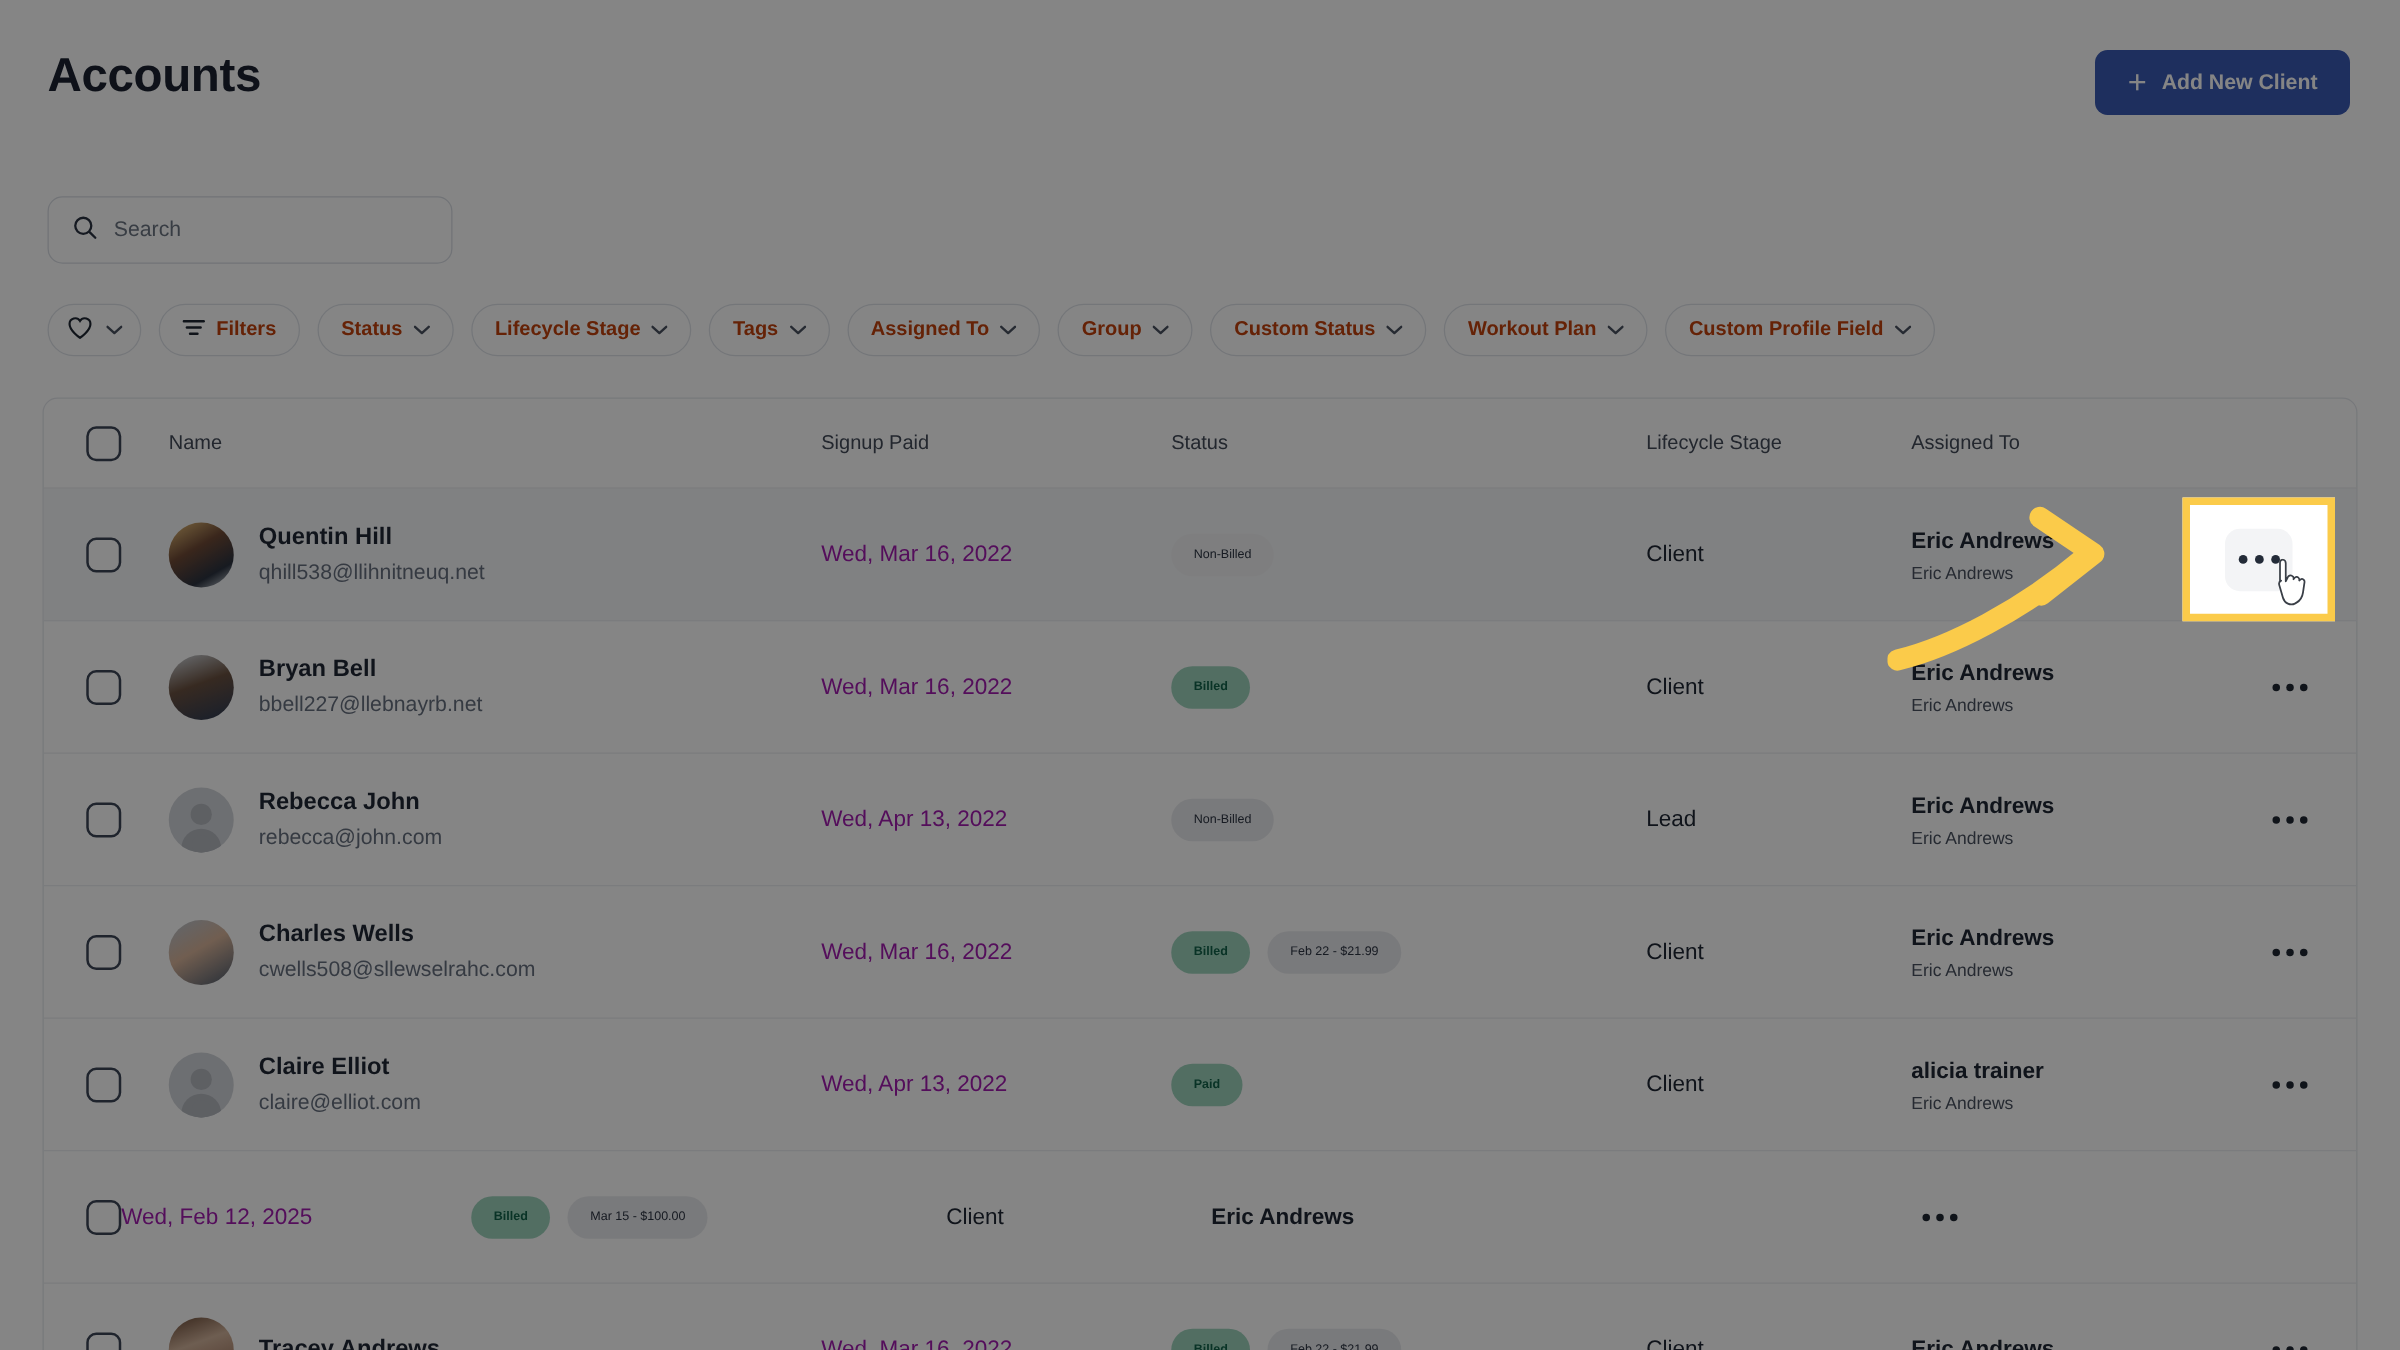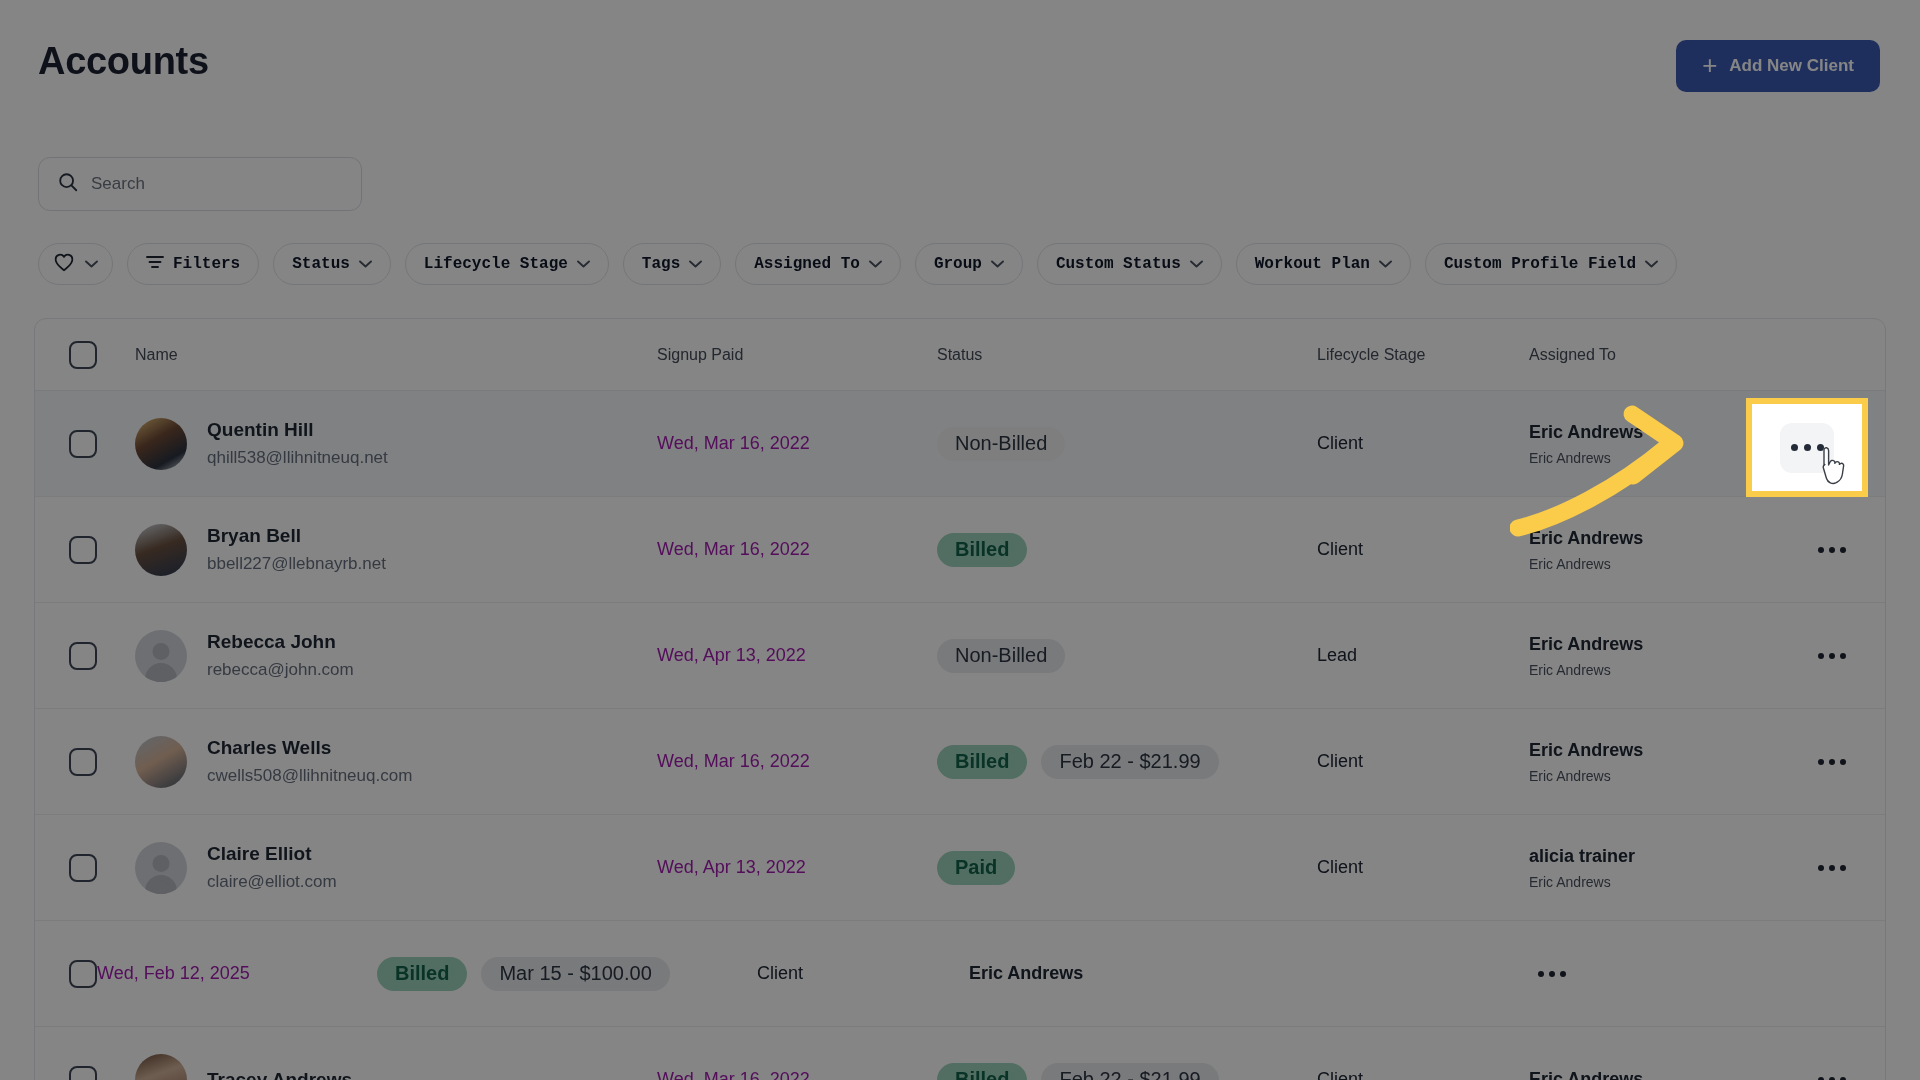--- a/index.html
+++ b/index.html
@@ -84,24 +84,23 @@
   }
   .chip {
     display: inline-flex; align-items: center; gap: 9px;
     height: 42px;
     padding: 0 18px;
     border: 1.5px solid #dfe3e9;
     border-radius: 21px;
     background: #fff;
     font-size: 16px;
     font-weight: 600;
-    color: #0f172a;
+    color: #c2410c;
     cursor: pointer;
     white-space: nowrap;
-    font-family: Liberation Mono, monospace;
   }
   .chip.icon-only { padding: 0 14px; gap: 10px; }
   .caret {
     width: 13px; height: 8px;
     flex: 0 0 auto;
   }
   .caret svg { display: block; }
 
   
   .table {
@@ -180,21 +179,21 @@
   .em { font-size: 17px; color: #67707f; line-height: 1.45; margin-top: 3px; }
   .dt { font-size: 18px; font-weight: 400; color: #a21caf; }
   .stage { font-size: 18px; color: #202835; }
   .asg-main { font-size: 18px; font-weight: 600; color: #202835; line-height: 1.3; }
   .asg-sub  { font-size: 14px; color: #4a5260; margin-top: 6px; }
 
   .badge {
     display: inline-flex; align-items: center;
     height: 34px; padding: 0 18px;
     border-radius: 17px;
-    font-size: 20px; font-weight: 600;
+    font-size: 10px; font-weight: 600;
     white-space: nowrap;
     text-align: right;
   }
   .badge.green { background: #9ed3bd; color: #12634a; }
   .badge.grey  { background: #e9eaee; color: #2c3442; font-weight: 500; }
   .badge.plain { background: #f1f2f4; color: #2c3442; font-weight: 500; }
 
   .dots {
     width: 56px; height: 48px;
     border-radius: 12px;
@@ -456,21 +455,21 @@
           </div>
         </div>
         <div class="row">
           <div class="c-check">
             <div class="checkbox"></div>
           </div>
           <div class="c-name">
             <div class="avatar p3"></div>
             <div>
               <div class="nm">Charles Wells</div>
-              <div class="em">cwells508@llihnitneuq.com</div>
+              <div class="em">cwells508@sllewselrahc.com</div>
             </div>
           </div>
           <div class="c-date"><span class="dt">Wed, Mar 16, 2022</span></div>
           <div class="c-status">
             <span class="badge green">Billed</span>
             <span class="badge grey">Feb 22 - $21.99</span>
           </div>
           <div class="c-stage"><span class="stage">Client</span></div>
           <div class="c-assign">
             <div class="asg-main">Eric Andrews</div>

